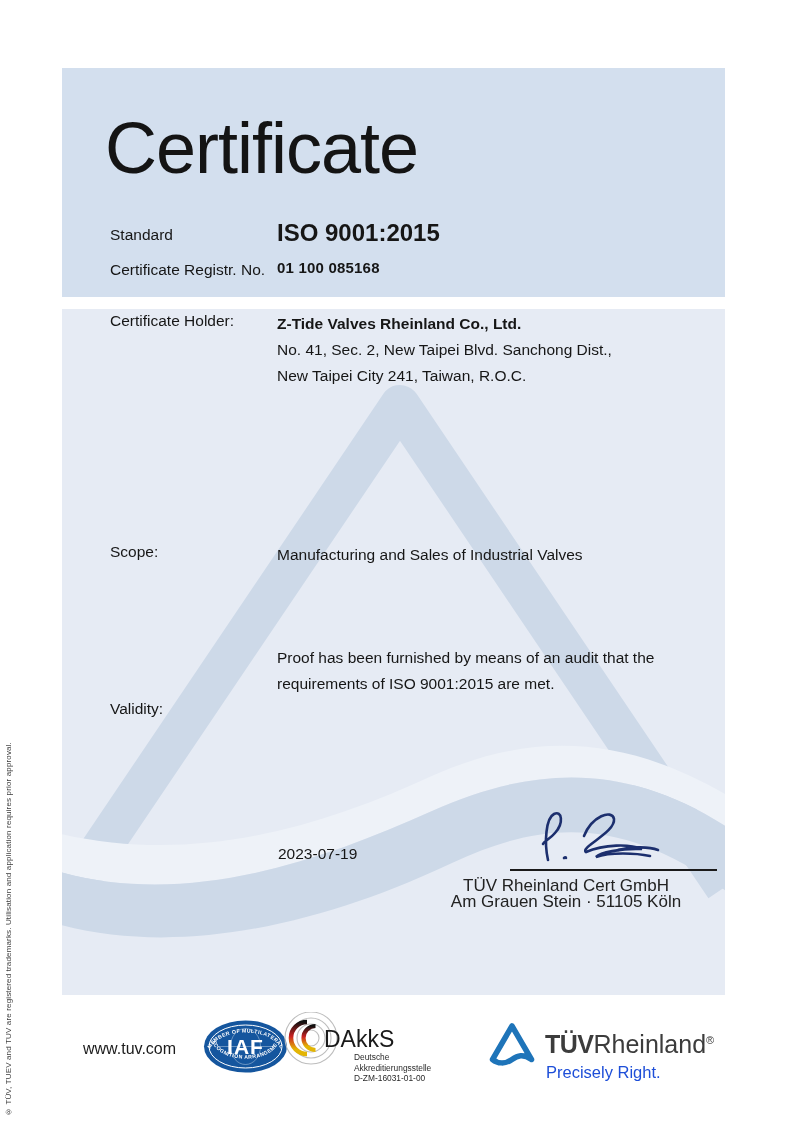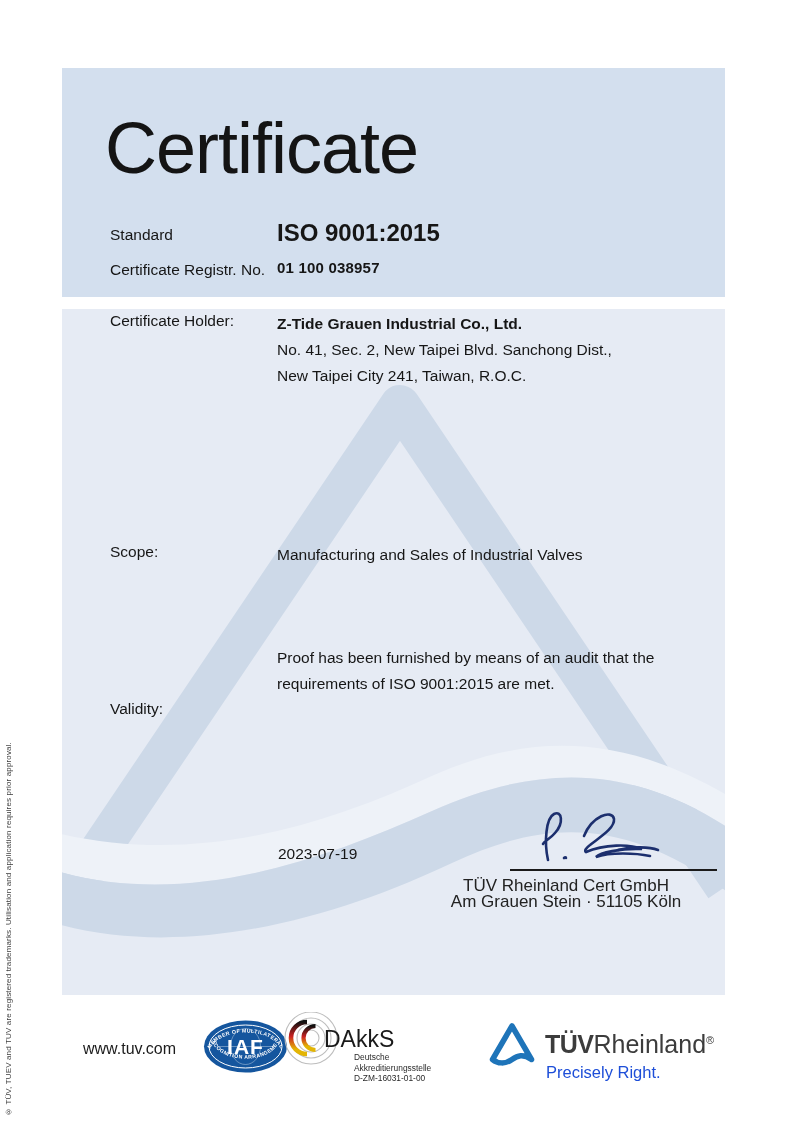--- a/index.html
+++ b/index.html
@@ -53,32 +53,32 @@
 
 <div class="page">
 
   <div class="side-note">® TÜV, TUEV and TUV are registered trademarks. Utilisation and application requires prior approval.</div>
 
   <div class="panel-header"></div>
   <div class="title">Certificate</div>
   <div class="lbl" style="left:110px; top:226px;">Standard</div>
   <div class="standard-val">ISO 9001:2015</div>
   <div class="lbl" style="left:110px; top:261px;">Certificate Registr. No.</div>
-  <div class="reg-val">01 100 038957</div>
+  <div class="reg-val">01 100 085168</div>
 
   <div class="panel-body">
     <svg class="watermark" width="663" height="686" viewBox="0 0 663 686" aria-hidden="true">
       <path d="M 13 578 L 338 96 L 663 578" fill="none" stroke="#cdd9e8" stroke-width="40" stroke-linejoin="round"></path>
       <path d="M -5 524 C 130 556 255 520 372 466 C 468 424 560 424 668 488 L 668 520 C 565 452 470 457 370 502 C 250 556 120 598 -5 562 Z" fill="#eef2f8"></path>
       <path d="M -5 562 C 120 598 250 556 370 502 C 470 457 565 452 668 520 L 668 585 C 560 505 480 512 390 554 C 280 606 130 652 -5 615 Z" fill="#cdd9e8"></path>
     </svg>
   </div>
 
   <div class="lbl" style="left:110px; top:312px;">Certificate Holder:</div>
-  <div class="val bold" style="left:277px; top:311px;">Z-Tide Grauen Industrial Co., Ltd.</div>
+  <div class="val bold" style="left:277px; top:311px;">Z-Tide Valves Rheinland Co., Ltd.</div>
   <div class="val" style="left:277px; top:337px;">No. 41, Sec. 2, New Taipei Blvd. Sanchong Dist.,
 New Taipei City 241, Taiwan, R.O.C.</div>
 
   <div class="lbl" style="left:110px; top:543px;">Scope:</div>
   <div class="val" style="left:277px; top:542px;">Manufacturing and Sales of Industrial Valves</div>
 
   <div class="val" style="left:277px; top:645px;">Proof has been furnished by means of an audit that the
 requirements of ISO 9001:2015 are met.</div>
 
   <div class="lbl" style="left:110px; top:700px;">Validity:</div>

